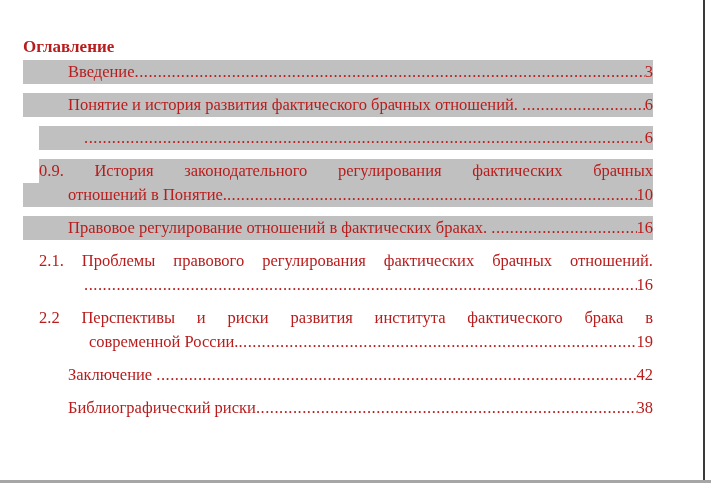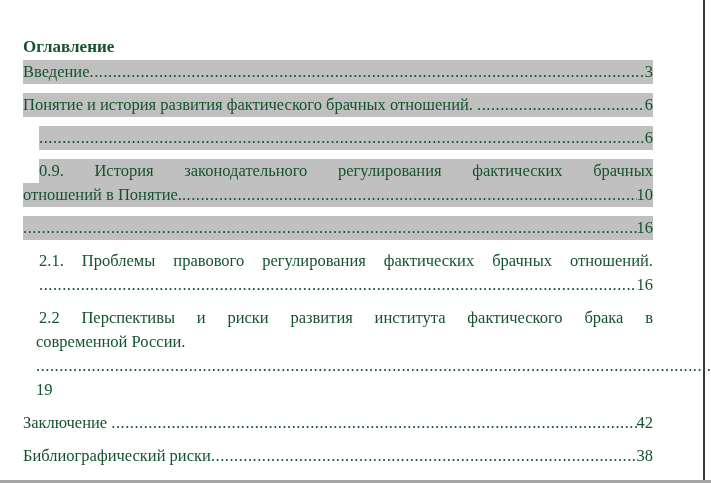--- a/index.html
+++ b/index.html
@@ -12,45 +12,46 @@
     width: 711px; height: 483px;
     background: #ffffff;
     overflow: hidden;
   }
   .page {
     position: relative;
     width: 711px; height: 483px;
     background: #ffffff;
     font-family: "Liberation Serif", "DejaVu Serif", serif;
     font-size: 16.5px;
-    color: #14532d;
+    color: #b91c1c;
   }
   .content {
     position: absolute;
     left: 23px; top: 36px;
     width: 630px;
   }
   .toc-title {
     font-weight: bold;
     font-size: 17px;
     line-height: 22px;
     margin-bottom: 2px;
   }
   .row {
     line-height: 24px;
     margin-bottom: 9px;
   }
   .group { margin-bottom: 9px; }
   .group .row { margin-bottom: 0; }
   .hl { background: var(--hl); }
   .ind1 { margin-left: 16px; }
-  .ind-s { margin-left: 13px; flex-direction: column; }
+  .ind-s { margin-left: 21px; }
   .leader-row {
     display: flex;
     align-items: baseline;
+    padding-left: 45px;
   }
   .t { flex: 0 0 auto; white-space: pre; }
   .dots {
     flex: 1 1 auto;
     min-width: 0;
     overflow: hidden;
     white-space: nowrap;
   }
   .dots::after {
     content: "..........................................................................................................................................................................................................";
@@ -104,20 +105,21 @@
         <span>0.9. История законодательного регулирования фактических брачных</span>
       </div>
       <div class="row leader-row hl">
         <span class="t">отношений в Понятие.</span>
         <span class="dots"></span>
         <span class="pg">10</span>
       </div>
     </div>
 
     <div class="row leader-row hl">
+      <span class="t">Правовое регулирование отношений в фактических браках. </span>
       <span class="dots"></span>
       <span class="pg">16</span>
     </div>
 
     <div class="group">
       <div class="row just-row ind1">
         <span>2.1. Проблемы правового регулирования фактических брачных отношений.</span>
       </div>
       <div class="row leader-row ind1">
         <span class="dots"></span>

